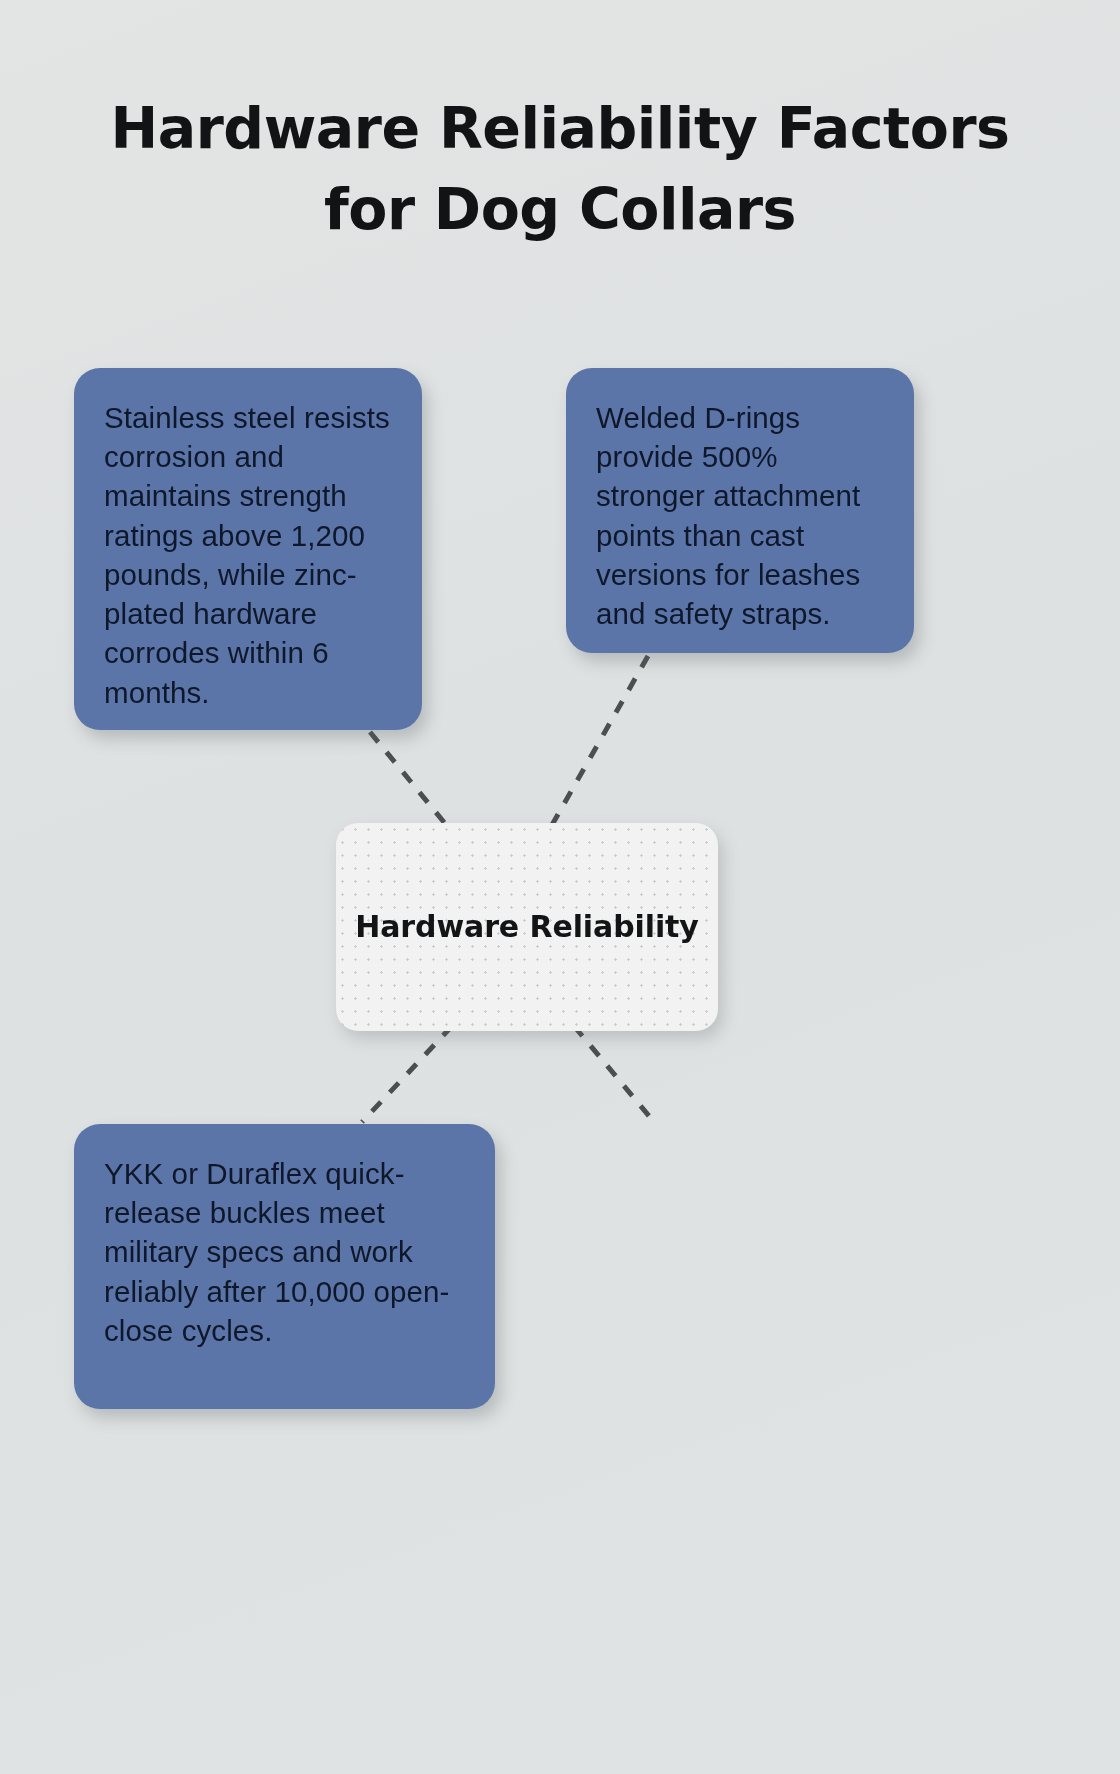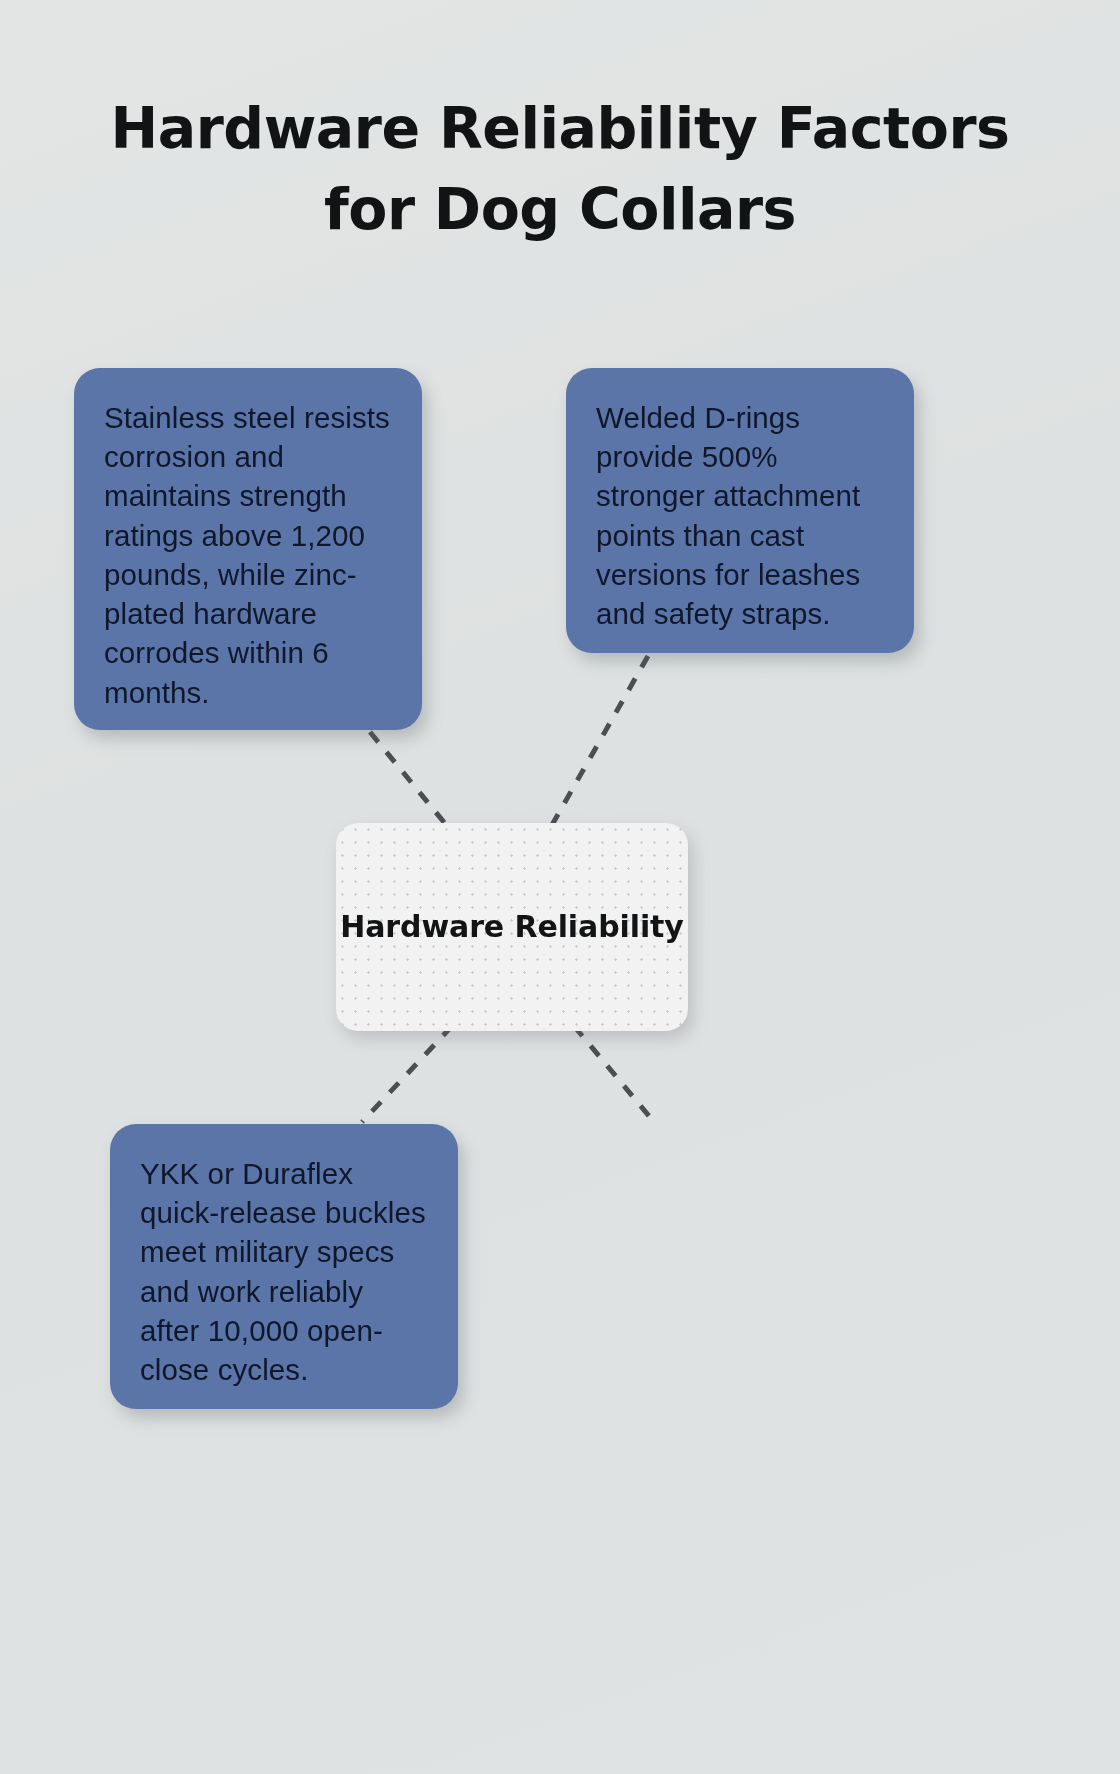--- a/index.html
+++ b/index.html
@@ -73,28 +73,28 @@
     display: block;
     font-size: 29.5px;
     line-height: 1.33;
     font-weight: 400;
     color: #0f172a;
     letter-spacing: 0.1px;
   }
 
   #node-steel     { left: 74px;  top: 368px;  width: 348px; height: 362px; }
   #node-drings    { left: 566px; top: 368px; width: 348px; height: 285px; }
-  #node-buckles   { left: 74px;  top: 1124px; width: 348px; height: 285px; margin-left: 36px; }
+  #node-buckles   { left: 74px;  top: 1124px; width: 421px; height: 285px; }
   #node-testing   { left: 566px; top: 1124px; width: 348px; height: 205px; }
 
   
   #node-hub {
     left: 336px;
     top: 823px;
-    width: 352px;
+    width: 382px;
     height: 208px;
     background-color: #f1f2f1;
     background-image: radial-gradient(circle, rgba(120,125,130,0.32) 1px, transparent 1.1px);
     background-size: 13px 13px;
     border-radius: 22px;
     box-shadow: 5px 8px 16px rgba(95, 102, 108, 0.26);
     display: flex;
     align-items: center;
     justify-content: center;
     text-align: center;

